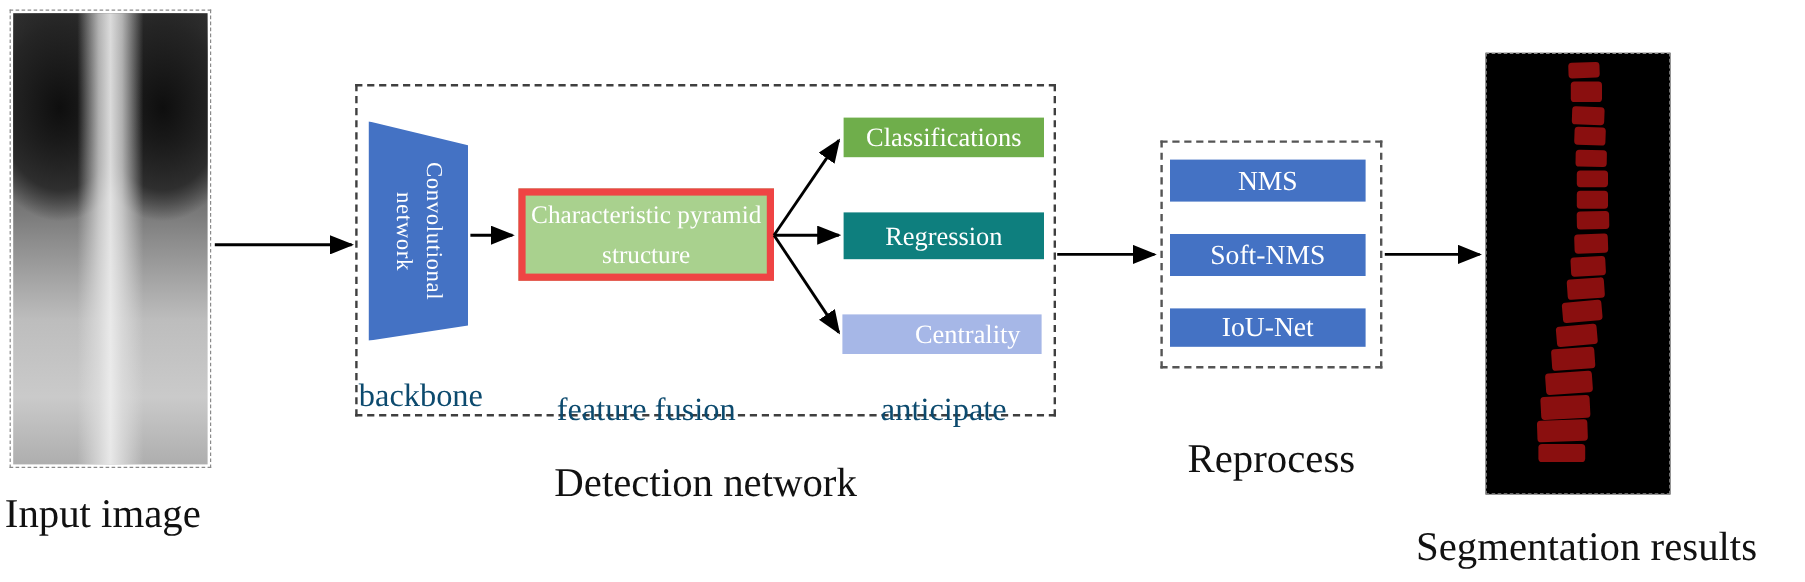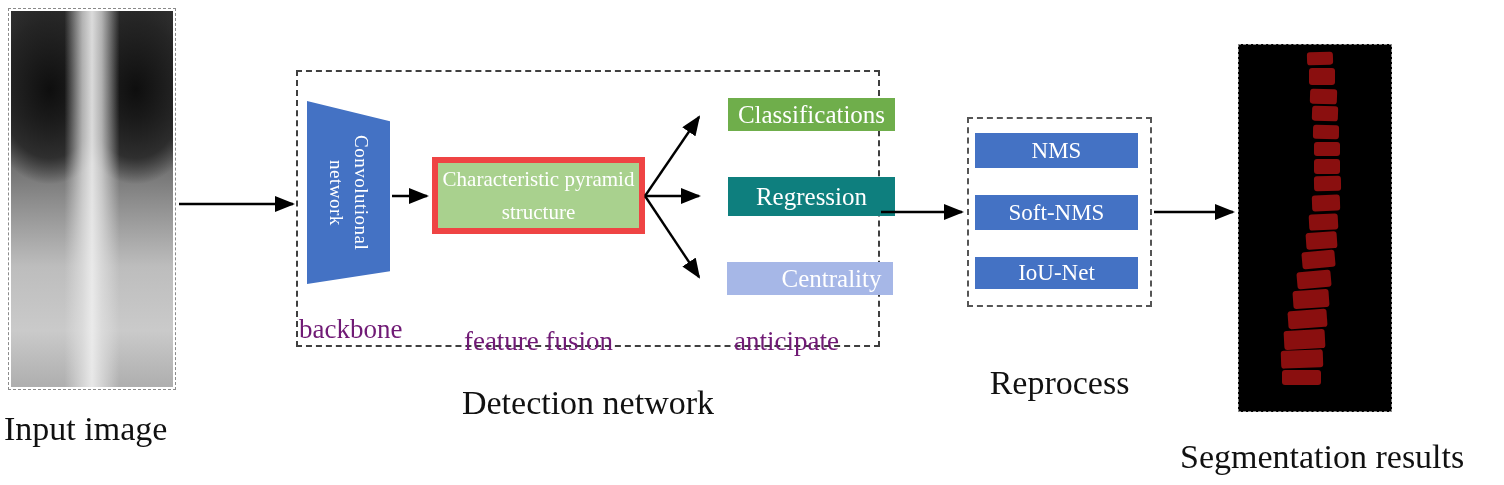--- a/index.html
+++ b/index.html
@@ -31,25 +31,25 @@
         color:#fff;text-align:center;}
   .trapezoid{
     background:#4472C4;
     clip-path:polygon(0 0, 100% 11%, 100% 93%, 0 100%);
   }
   .trapezoid .vtext{
     writing-mode:vertical-rl;font-size:19px;line-height:1.35;letter-spacing:.5px;color:#fff;
     text-align:center;
   }
   .fusion{background:#A9D18E;border:6px solid #ef4444;font-size:21px;line-height:1.55;}
-  .out-box{font-size:25px;margin-left:25px;}
+  .out-box{font-size:22px;}
   .blue-box{background:#4472C4;font-size:23px;}
 
   
-  .caption-sm{font-size:27px;color:#701a75;}
+  .caption-sm{font-size:27px;color:#0c4a6e;}
   .caption-lg{font-size:34px;color:#111;}
   .t-center{text-align:center;margin-top:12px;}
 
   svg.arrows{position:absolute;left:0;top:0;pointer-events:none;}
   svg.arrows line{stroke:#000;stroke-width:2.4;}
 </style>
 </head>
 <body>
 
 <div id="canvas">

